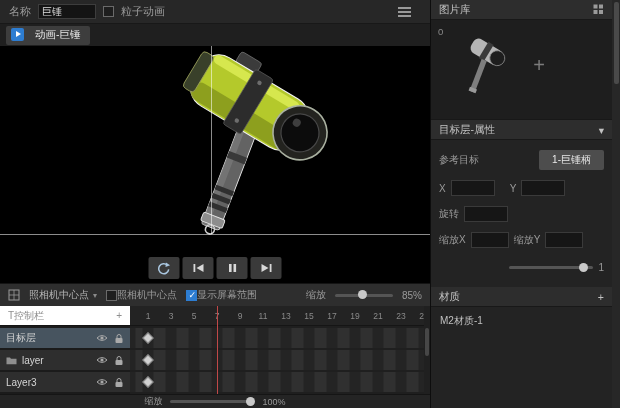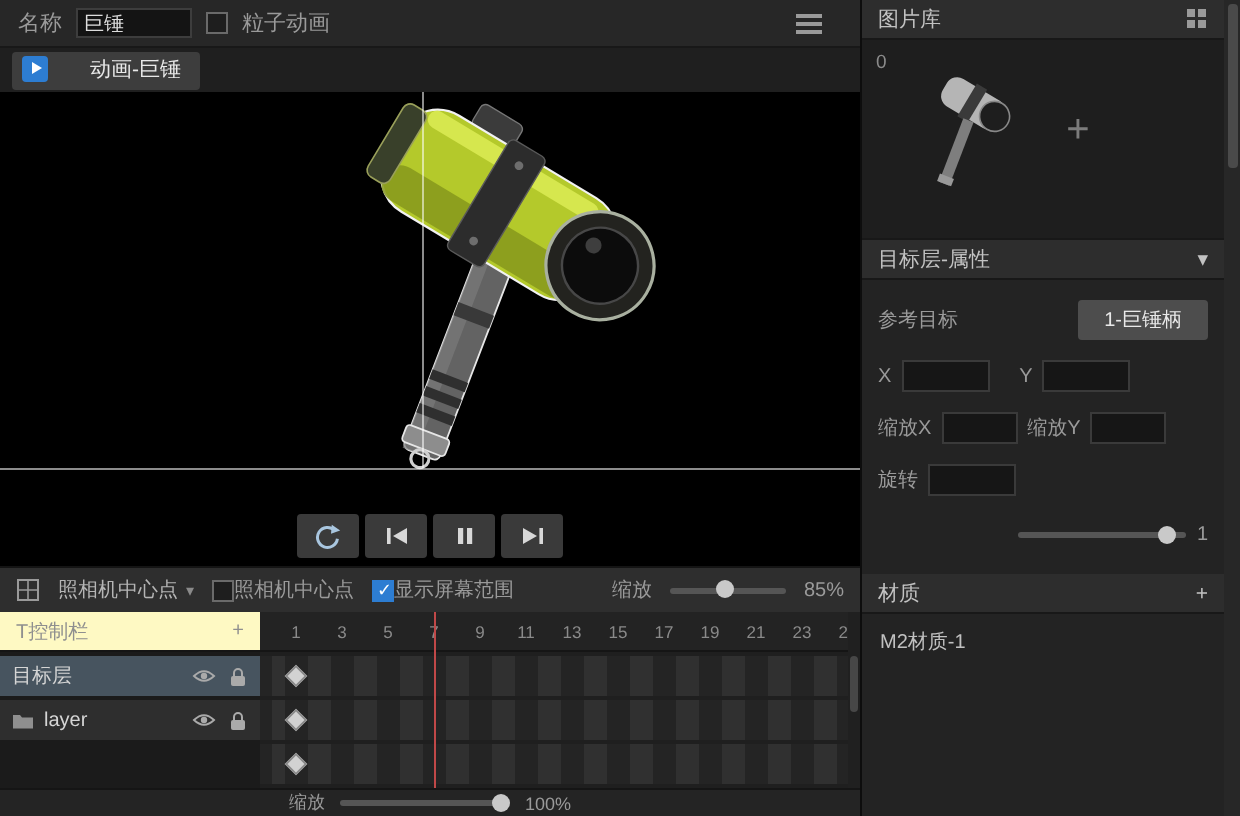--- a/index.html
+++ b/index.html
@@ -15,21 +15,21 @@
   .txt-input{width:58px;height:15px;background:#141414;border:1px solid #3d3d3d;color:#ddd;
     font-size:10px;padding:0 3px;font-family:inherit;}
   .checkbox{width:11px;height:11px;border:1px solid #6a6a6a;background:#1e1e1e;display:inline-block;flex:none;cursor:pointer;}
   .checkbox.checked{background:#2d7dd2;border-color:#2d7dd2;position:relative;}
   .checkbox.checked::after{content:"✓";color:#fff;font-size:9px;position:absolute;left:1.5px;top:-1px;}
   .menu-ic{margin-left:auto;margin-right:10px;display:flex;flex-direction:column;gap:2px;cursor:pointer;}
   .menu-ic i{display:block;width:13px;height:2px;background:#9a9a9a;}
 
   .tabbar{position:absolute;left:0;top:24px;width:430px;height:22px;background:#1f1f1f;
     display:flex;align-items:center;padding:0 6px;}
-  .tab{display:flex;align-items:center;gap:21px;background:#3d3d3d;border-radius:2px;
+  .tab{display:flex;align-items:center;gap:11px;background:#3d3d3d;border-radius:2px;
     padding:2px 9px 3px 5px;cursor:pointer;}
   .play-ic{width:13px;height:13px;background:#2d7dd2;border-radius:2px;position:relative;flex:none;}
   .play-ic::after{content:"";position:absolute;left:4.5px;top:3px;border-left:5px solid #fff;
     border-top:3.5px solid transparent;border-bottom:3.5px solid transparent;}
   .tab span{font-size:10.5px;color:#e9e9e9;}
 
   .canvas{position:absolute;left:0;top:46px;width:430px;height:237px;background:#000;overflow:hidden;}
   .model{position:absolute;left:0;top:0;width:430px;height:237px;}
   .ch-v{position:absolute;left:211px;top:0;width:1px;height:188px;background:rgba(255,255,255,0.55);}
   .ch-h{position:absolute;left:0;top:188px;width:100%;height:1px;background:rgba(255,255,255,0.55);}
@@ -43,21 +43,21 @@
   .dd{display:flex;align-items:center;gap:4px;font-size:10px;color:#b5b5b5;cursor:pointer;white-space:nowrap;}
   .caret{font-size:8px;color:#8a8a8a;}
   .chkgrp{display:flex;align-items:center;gap:0;}
   .spacer{flex:1;}
   .slider{position:relative;height:3px;background:#555;border-radius:2px;cursor:pointer;}
   .slider .knob{position:absolute;top:-3.5px;width:9px;height:9px;background:#c9c9c9;border-radius:50%;}
 
   
   .timeline{position:absolute;left:0;top:306px;width:430px;height:88px;background:#1b1b1b;}
   .tl-left{position:absolute;left:0;top:0;width:130px;height:88px;}
-  .tl-lhead{height:20px;background:#fef9c3;display:flex;align-items:center;padding:0 8px;
+  .tl-lhead{height:20px;background:#ffffff;display:flex;align-items:center;padding:0 8px;
     border-bottom:1px solid #151515;}
   .tl-lhead span{font-size:10px;color:#8f8f8f;}
   .tl-plus{margin-left:auto;color:#8f8f8f;font-size:12px;line-height:10px;cursor:pointer;}
   .lrow{height:20px;margin-top:2px;background:#2e2e2e;display:flex;align-items:center;
     padding:0 6px;gap:5px;cursor:pointer;}
   .lrow.sel{background:#47545f;}
   .lname{font-size:10px;color:#d5d5d5;flex:1;white-space:nowrap;overflow:hidden;}
   .licons{display:flex;gap:6px;align-items:center;}
   .licons span{cursor:pointer;display:flex;}
   .tl-right{position:absolute;left:130px;top:0;width:294px;height:88px;background:#1f1f1f;overflow:hidden;}
@@ -252,20 +252,37 @@
                   </svg>
                 </span>
                 <span>
                   <svg width="10" height="11" viewBox="0 0 10 11">
                     <rect x="1.5" y="5" width="7" height="5" rx="1" fill="#aaa"></rect>
                     <path d="M3,5 V3.5 a2,2 0 0 1 4,0 V5" fill="none" stroke="#aaa"></path>
                   </svg>
                 </span>
               </span>
             </div>
+            <div class="lrow">
+              <span class="lname">Layer3</span>
+              <span class="licons">
+                <span>
+                  <svg width="12" height="10" viewBox="0 0 12 10">
+                    <path d="M1,5 Q6,0.2 11,5 Q6,9.8 1,5 Z" fill="none" stroke="#aaa"></path>
+                    <circle cx="6" cy="5" r="1.6" fill="#aaa"></circle>
+                  </svg>
+                </span>
+                <span>
+                  <svg width="10" height="11" viewBox="0 0 10 11">
+                    <rect x="1.5" y="5" width="7" height="5" rx="1" fill="#aaa"></rect>
+                    <path d="M3,5 V3.5 a2,2 0 0 1 4,0 V5" fill="none" stroke="#aaa"></path>
+                  </svg>
+                </span>
+              </span>
+            </div>
           </div>
       </div>
       <div class="tl-right">
         <div class="ruler" id="ruler">
             <span class="fnum" style="left: 10px;">1</span>
             <span class="fnum" style="left: 33px;">3</span>
             <span class="fnum" style="left: 56px;">5</span>
             <span class="fnum" style="left: 79px;">7</span>
             <span class="fnum" style="left: 102px;">9</span>
             <span class="fnum" style="left: 125px;">11</span>
@@ -341,29 +358,29 @@
       <span class="lbl">参考目标</span>
       <button class="ref-btn">1-巨锤柄</button>
     </div>
     <div class="prow">
       <span class="lbl">X</span>
       <input class="pinput w44" style="">
       <span class="lbl ml">Y</span>
       <input class="pinput w44" style="">
     </div>
     <div class="prow">
+      <span class="lbl">旋转</span>
+      <input class="pinput w44" style="">
+    </div>
+    <div class="prow">
       <span class="lbl">缩放X</span>
       <input class="pinput w38" style="">
       <span class="lbl">缩放Y</span>
       <input class="pinput w38" style="">
     </div>
-    <div class="prow">
-      <span class="lbl">旋转</span>
-      <input class="pinput w44" style="">
-    </div>
     <div class="prow" style="margin-top:14px;">
       <span class="slider pslider">
         <span class="knob" style="left:70px;"></span>
       </span>
       <span class="sval">1</span>
     </div>
 
     <div class="sec-head" style="margin-top:14px;">
       <span>材质</span>
       <span class="sec-ic">+</span>

